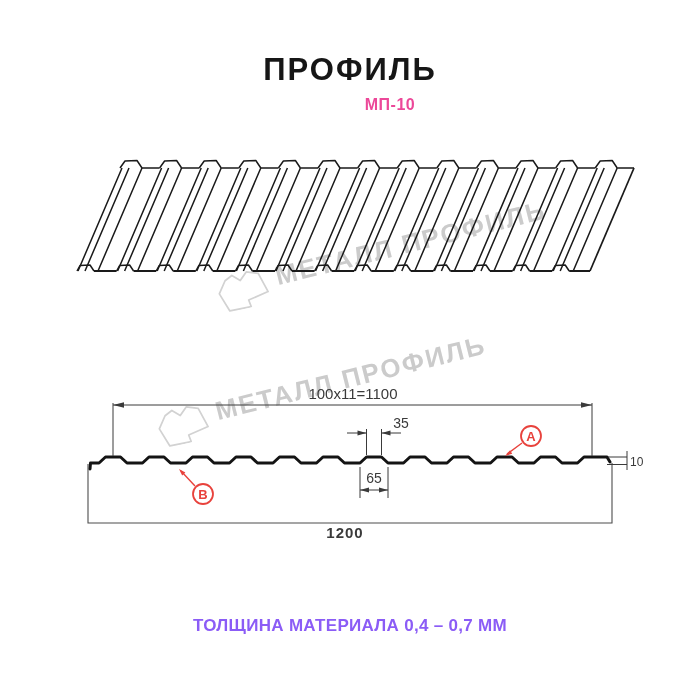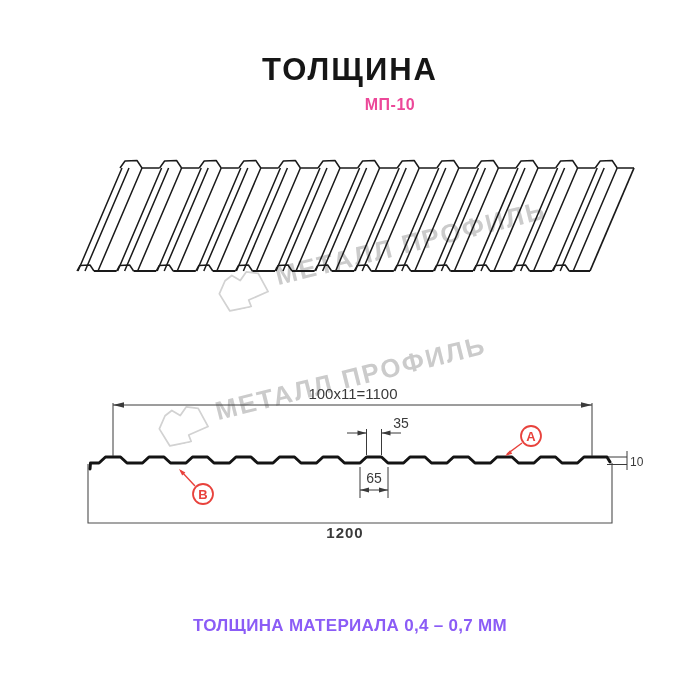--- a/index.html
+++ b/index.html
@@ -31,21 +31,21 @@
   .wm1{left:210px;top:270px;}
   .wm2{left:150px;top:405px;}
   svg{display:block;}
   .drawing{z-index:2;}
   .dim-text{font-family:"Liberation Sans",sans-serif;fill:#3a3a3a;}
   .red-text{font-family:"Liberation Sans",sans-serif;font-weight:700;}
 </style>
 </head>
 <body>
 
-<div class="abs page-title">ТОЛЩИНА</div>
+<div class="abs page-title">ПРОФИЛЬ</div>
 <div class="abs page-subtitle">МП-10</div>
 
 <div class="abs watermark wm1">
   <svg width="58" height="47" viewBox="0 0 66 54">
     <path d="M20 17 L29 13 L37 21 L46 13 L59 18 L65 41 L41 45 L42 53 L17 52 L10 30 Z" fill="none" stroke="#d2d2d2" stroke-width="2" stroke-linejoin="round"></path>
   </svg>
   <span class="wm-text">МЕТАЛЛ ПРОФИЛЬ</span>
 </div>
 
 <svg id="sheet3d" class="abs drawing" style="left:60px;top:150px;" width="580" height="140" viewBox="0 0 580 140">

